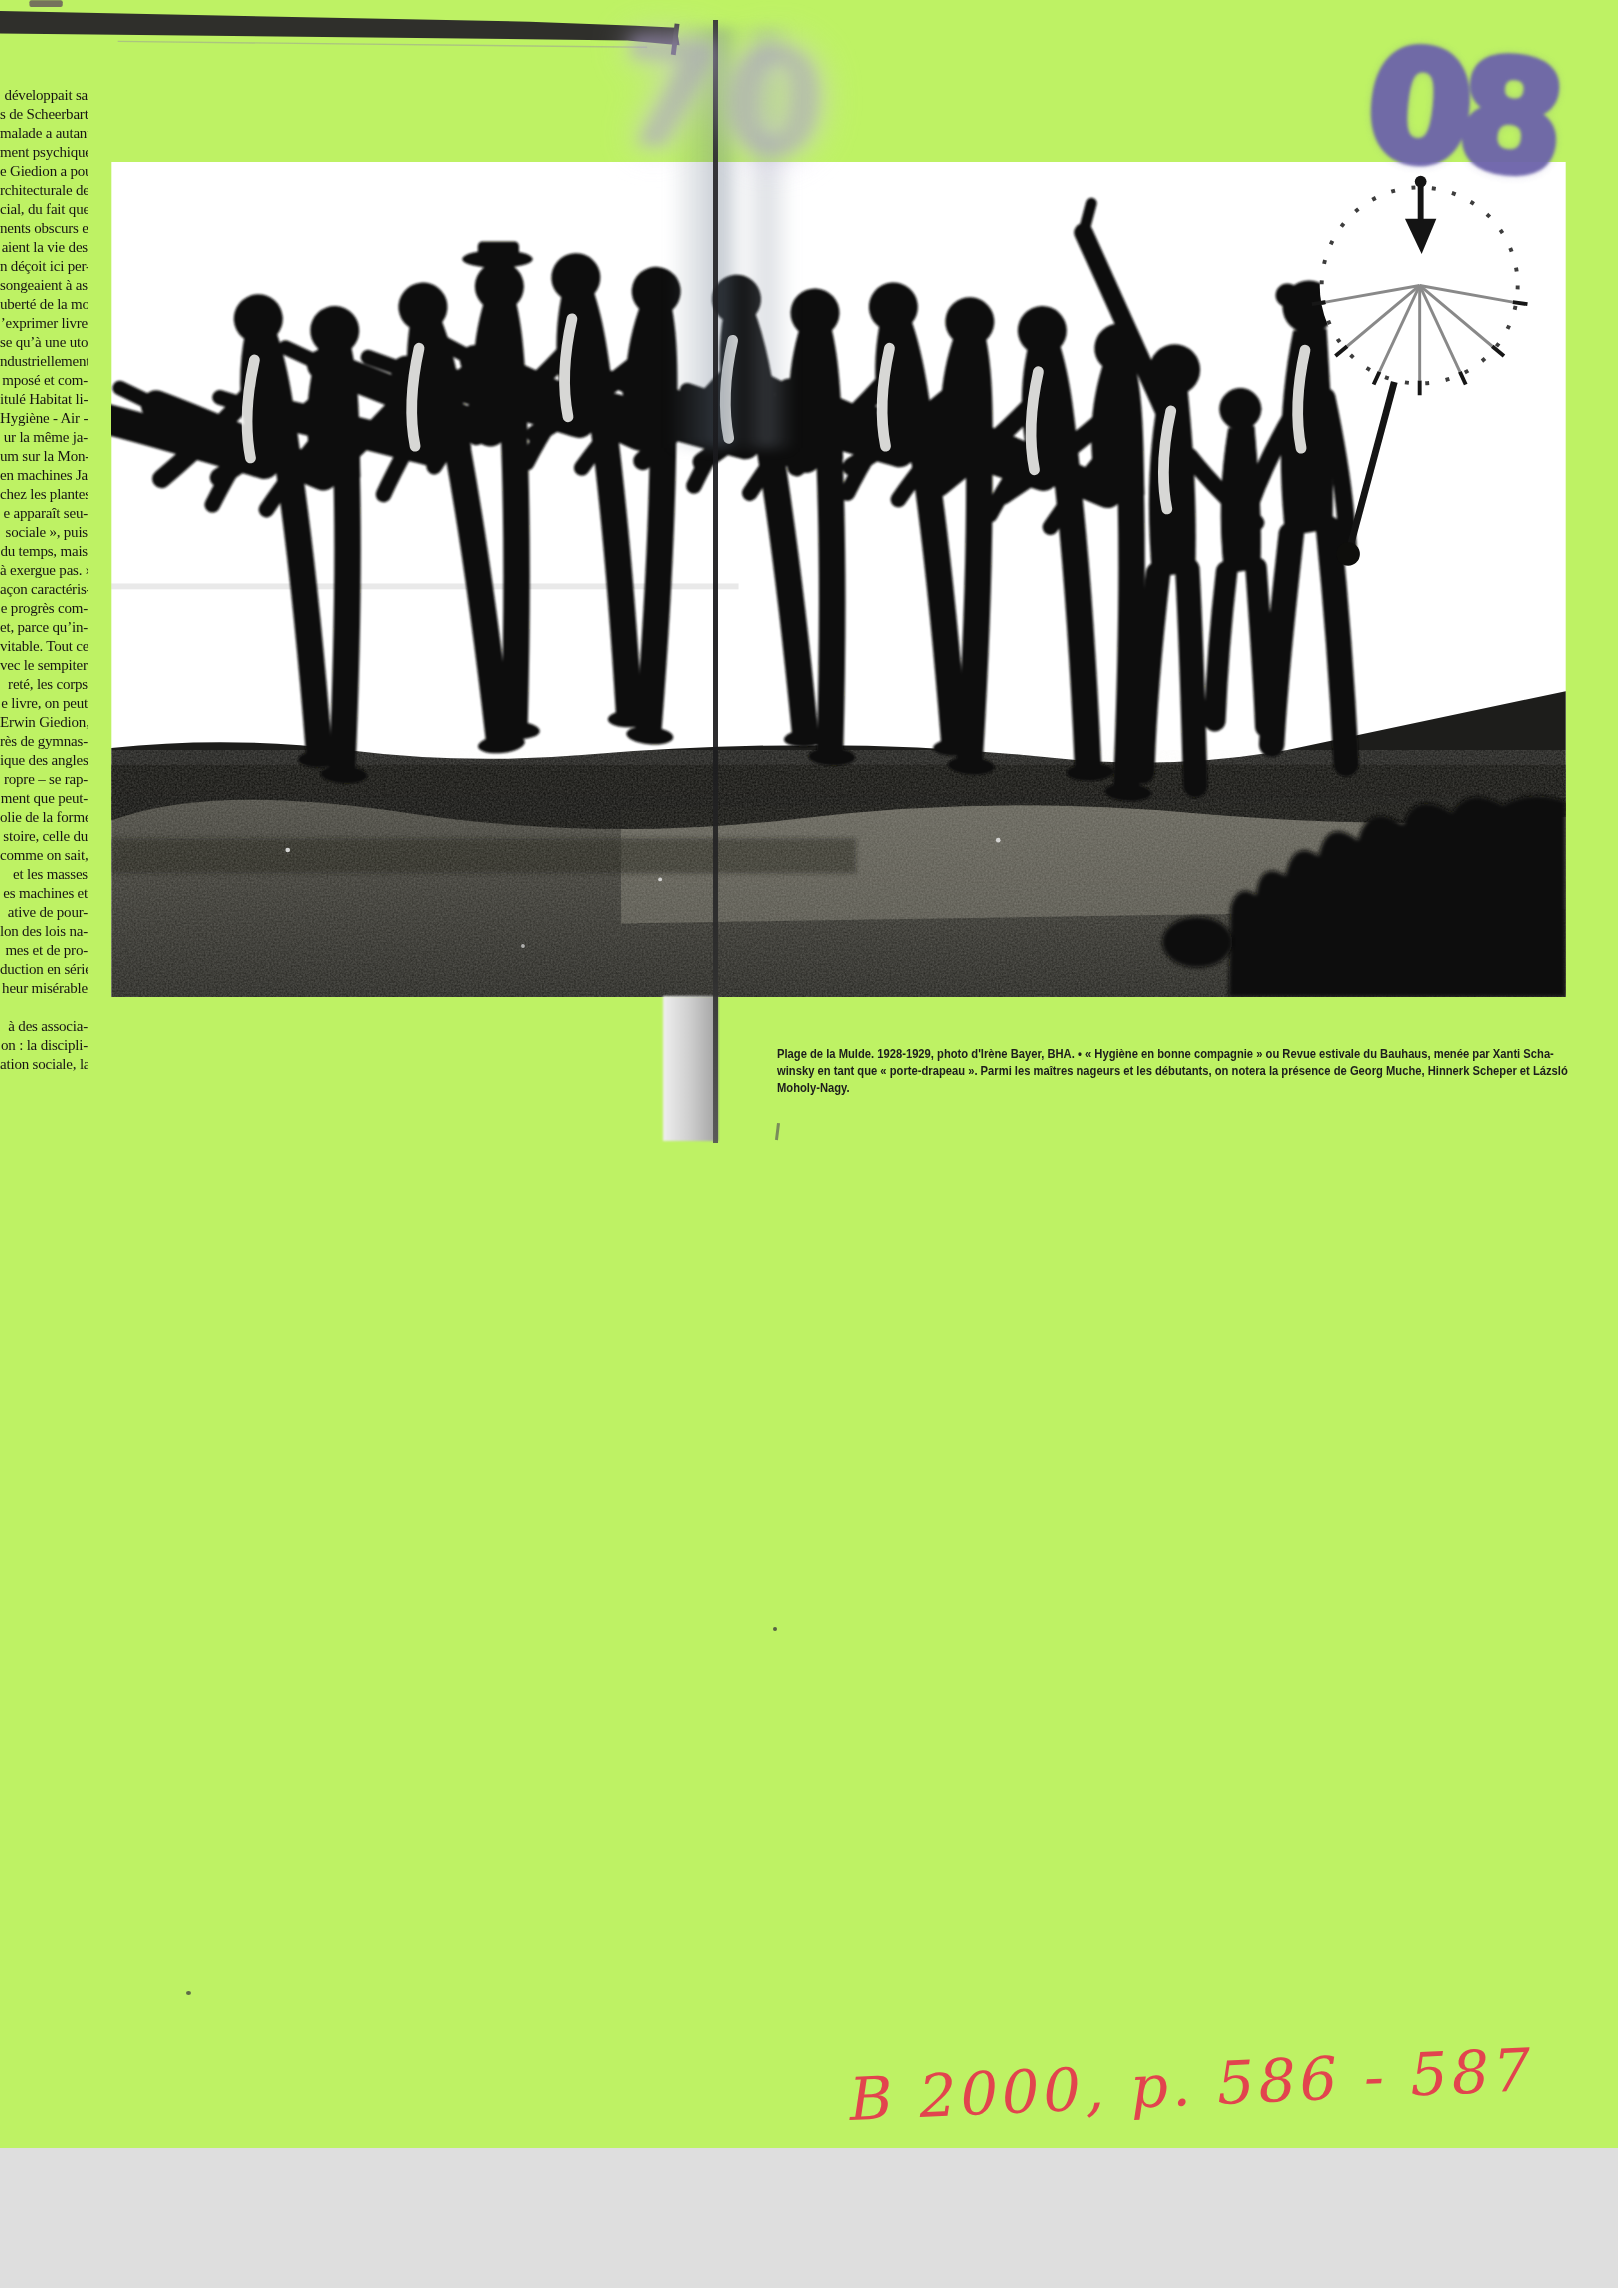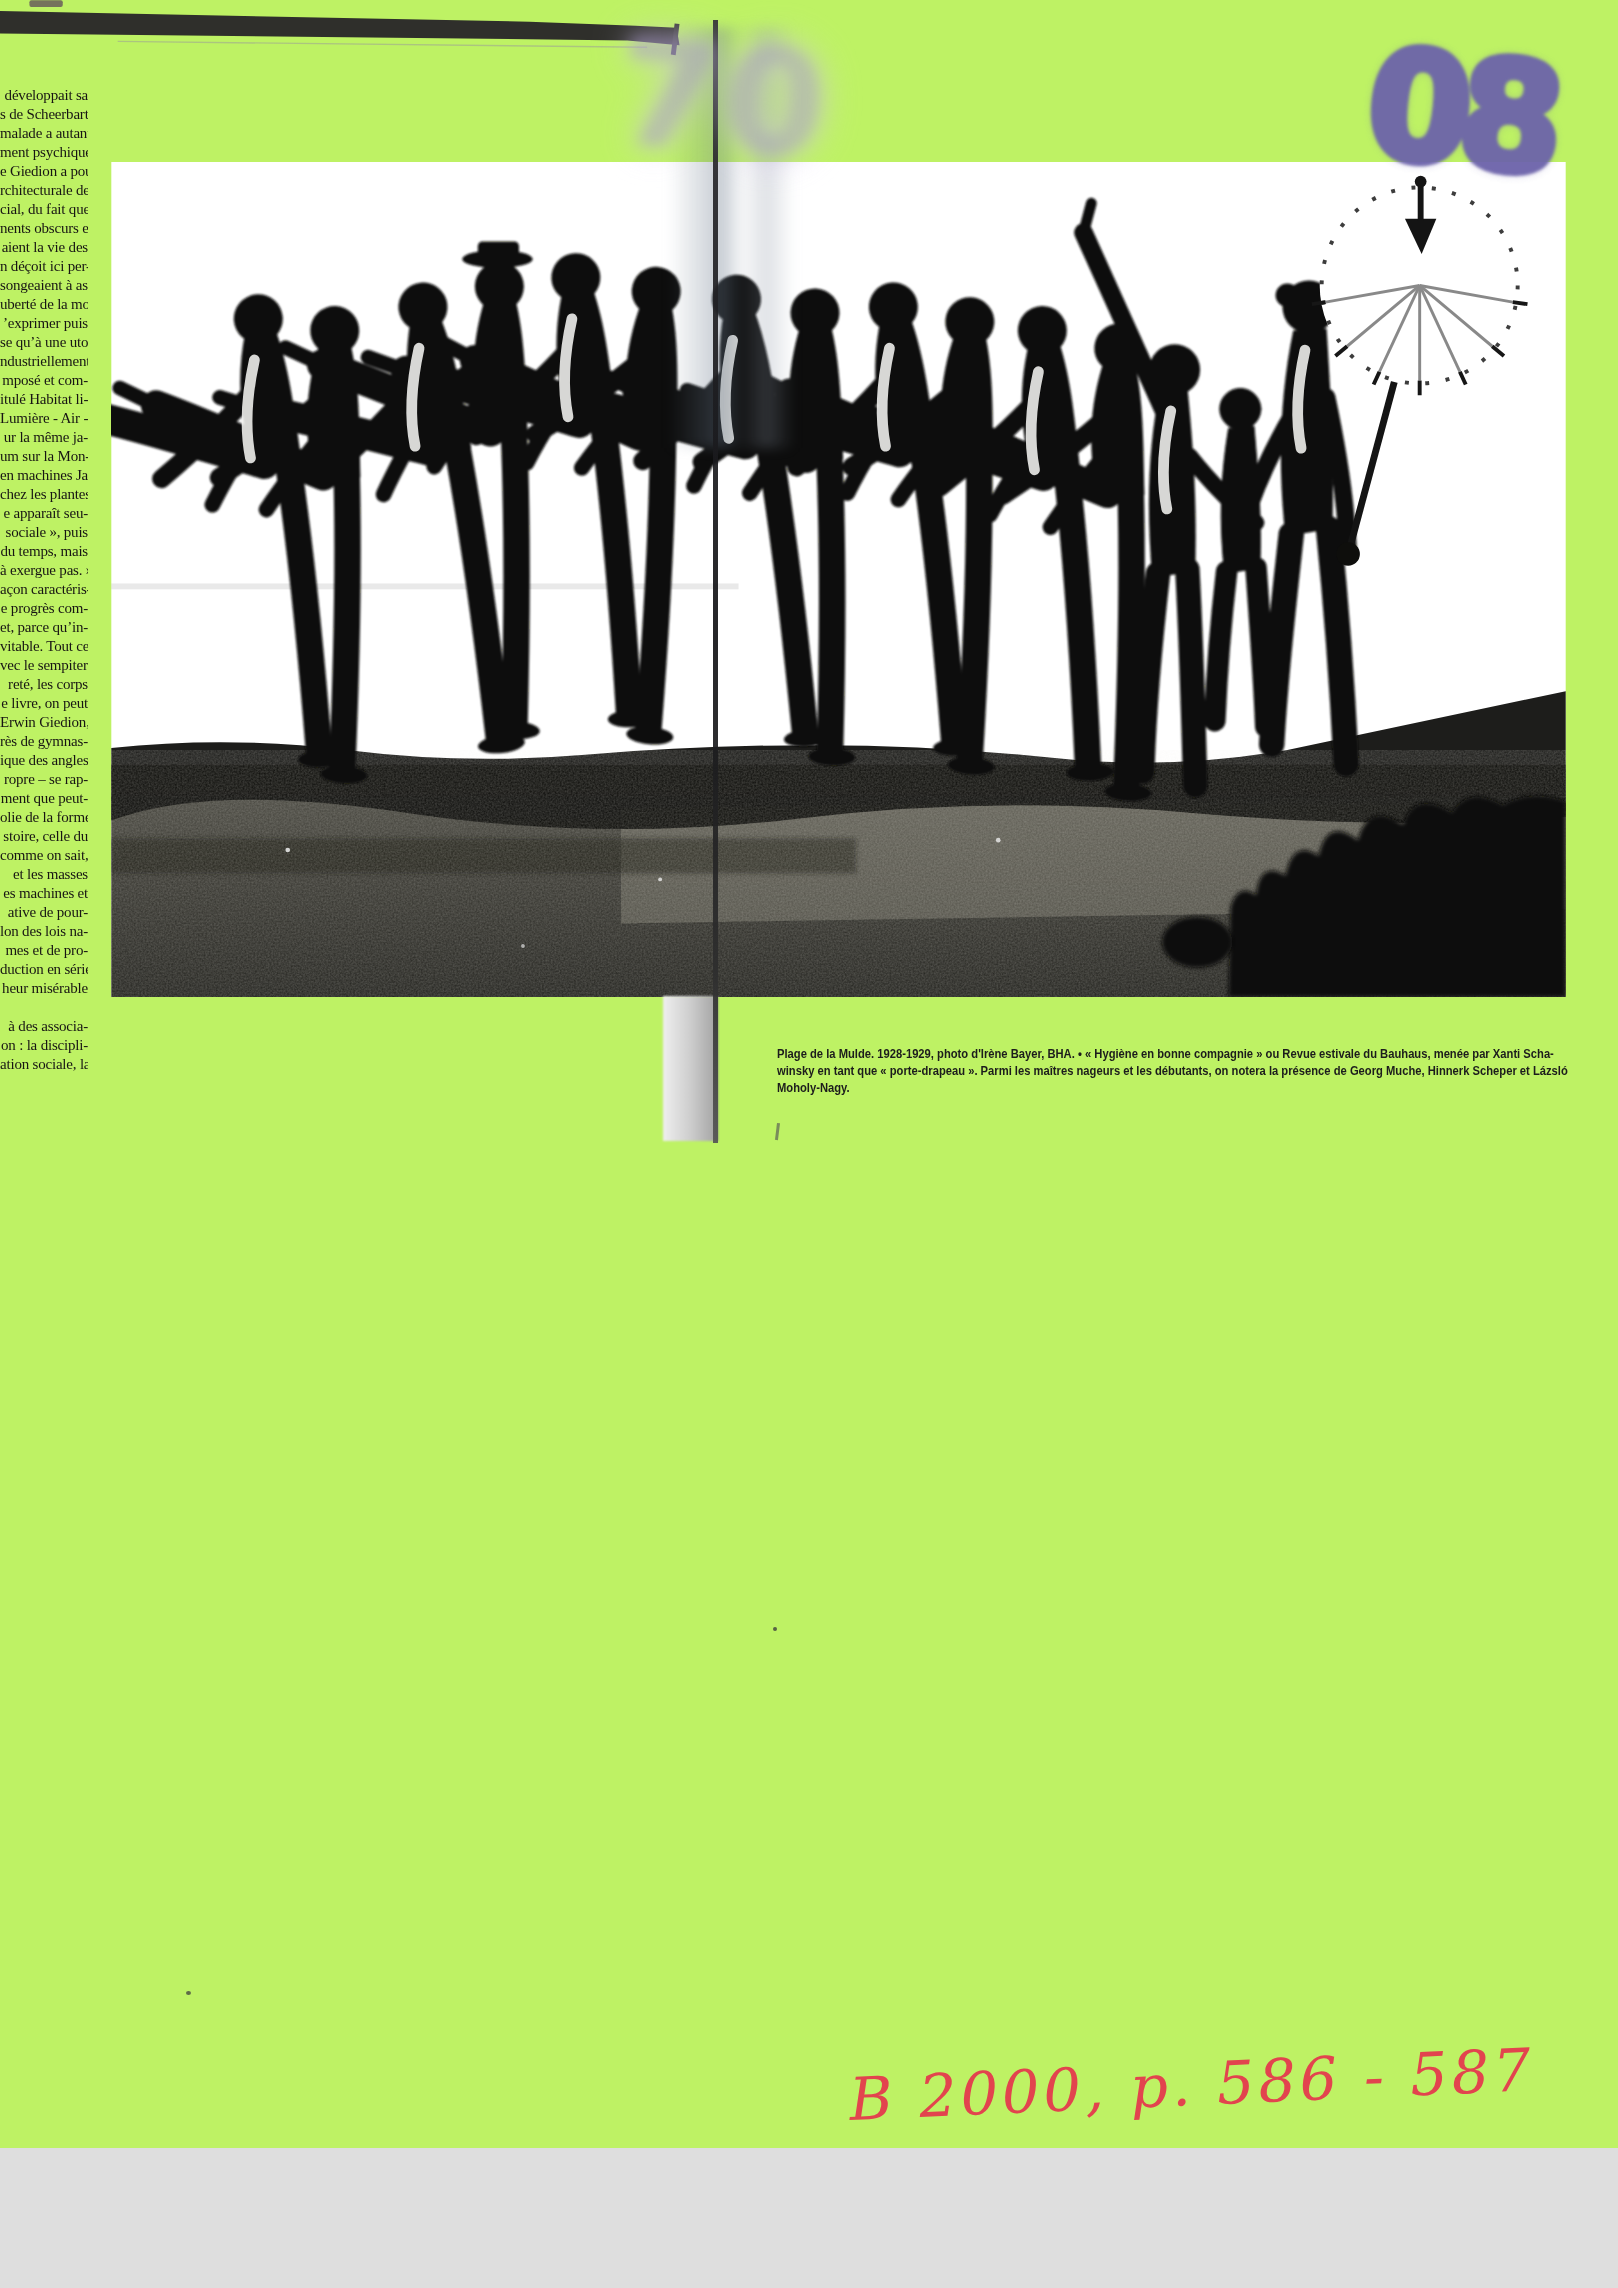--- a/index.html
+++ b/index.html
@@ -95,26 +95,26 @@
       <div class="ln">malade a autant</div>
       <div class="ln">ment psychique</div>
       <div class="ln">e Giedion a pour</div>
       <div class="ln">rchitecturale de</div>
       <div class="ln">cial, du fait que</div>
       <div class="ln">nents obscurs et</div>
       <div class="ln">aient la vie des</div>
       <div class="ln">n déçoit ici per-</div>
       <div class="ln">songeaient à as-</div>
       <div class="ln">uberté de la mo-</div>
-      <div class="ln">’exprimer puis</div>
+      <div class="ln">’exprimer livre</div>
       <div class="ln">se qu’à une uto-</div>
       <div class="ln">ndustriellement</div>
       <div class="ln">mposé et com-</div>
       <div class="ln">itulé Habitat li-</div>
-      <div class="ln">Lumière - Air -</div>
+      <div class="ln">Hygiène - Air -</div>
       <div class="ln">ur la même ja-</div>
       <div class="ln">um sur la Mon-</div>
       <div class="ln">en machines Ja-</div>
       <div class="ln">chez les plantes</div>
       <div class="ln">e apparaît seu-</div>
       <div class="ln">sociale », puis</div>
       <div class="ln">du temps, mais</div>
       <div class="ln">à exergue pas. »</div>
       <div class="ln">açon caractéris-</div>
       <div class="ln">e progrès com-</div>

